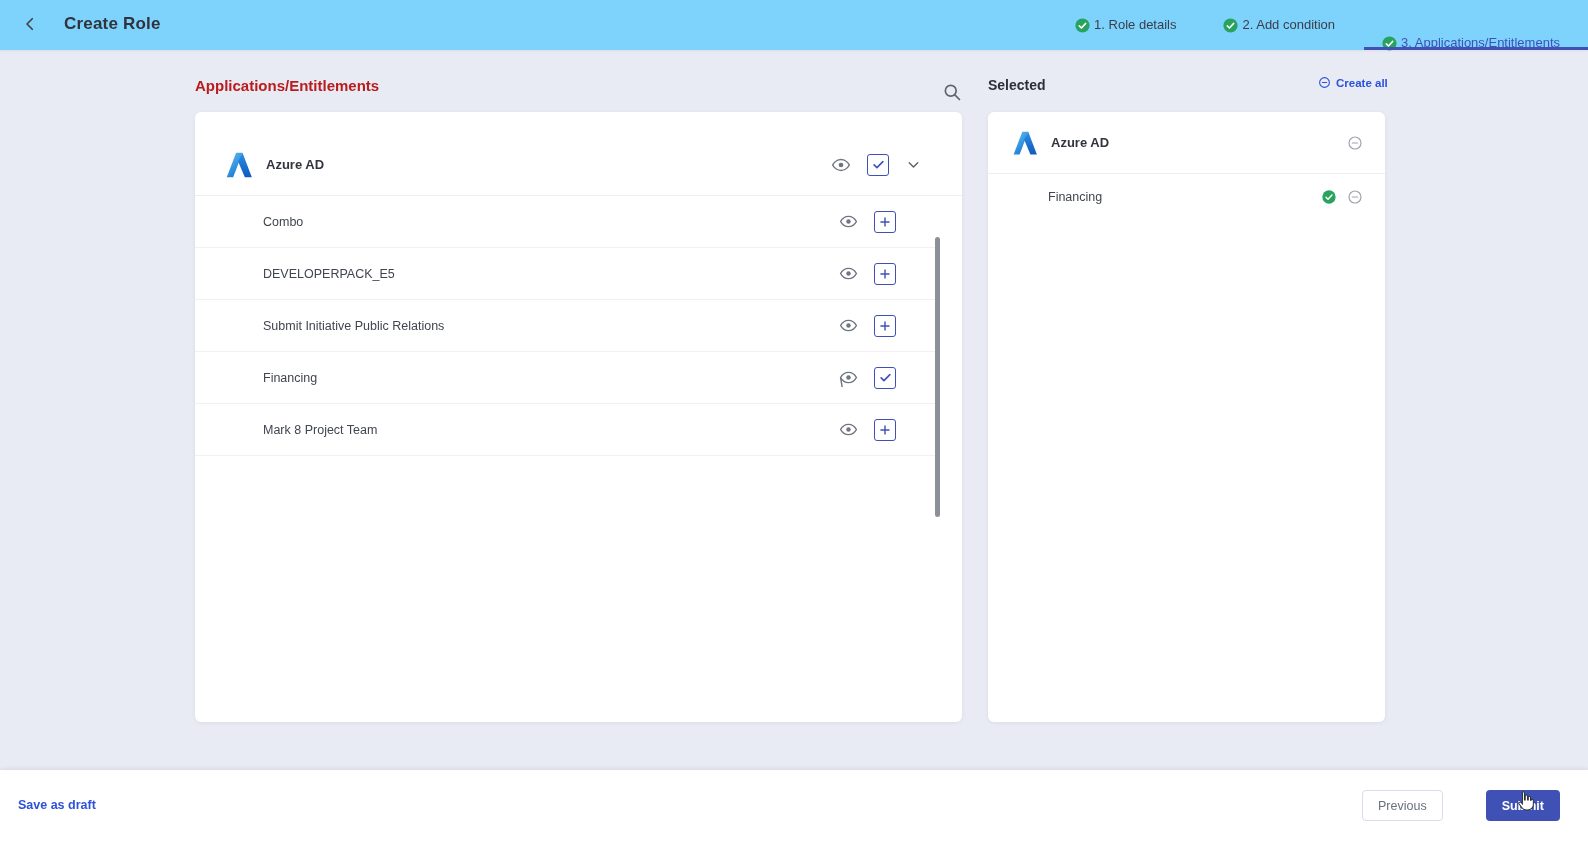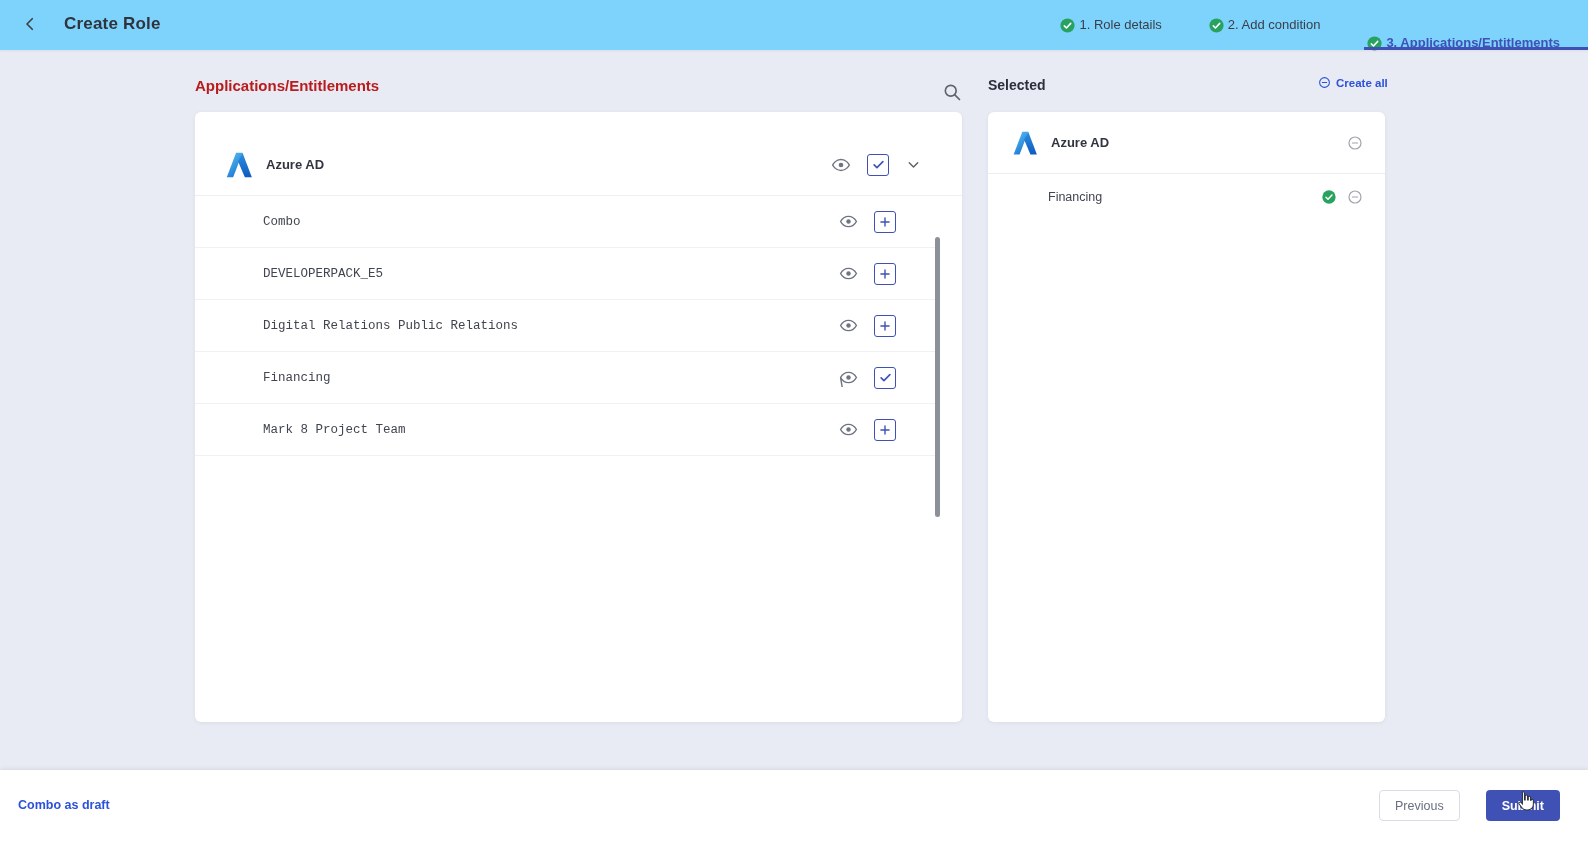--- a/index.html
+++ b/index.html
@@ -7,21 +7,21 @@
   body { font-family:"Liberation Sans", sans-serif; background:#e9ebf4; overflow:hidden; }
   .screen { position:relative; width:1588px; height:846px; }
 
   
   .topbar { position:absolute; top:0; left:0; width:100%; height:50px; background:#7dd3fc;
             box-shadow:0 1px 2px rgba(40,45,80,.08); z-index:5; }
   .back { position:absolute; left:18px; top:13px; width:24px; height:24px; background:none; border:none; cursor:pointer; }
   .page-title { position:absolute; left:64px; top:14px; font-size:17px; font-weight:600; color:#30333d; letter-spacing:.2px; }
   .steps { position:absolute; right:28px; top:0; height:100%; display:flex; align-items:center; gap:46px; }
   .step { display:flex; align-items:flex-start; gap:3px; font-size:13px; color:#3a3e4b; cursor:pointer; white-space:nowrap; }
-  .step.active { color:#3f51b5; font-weight:700;margin-top:36px; }
+  .step.active { color:#3f51b5; font-weight:400;margin-top:36px; }
   .step-underline { position:absolute; right:0; bottom:0; width:224px; height:3px; background:#3f51b5; }
 
   
   .left-heading { position:absolute; left:195px; top:77px; font-size:15px; font-weight:700; color:#b91c1c; }
   .search-btn { position:absolute; left:941px; top:82px; width:22px; height:22px; background:none; border:none; cursor:pointer; }
   .right-heading { position:absolute; left:988px; top:77px; font-size:14px; font-weight:700; color:#2c2f3a; }
   .remove-all { position:absolute; top:76px; left:1318px; display:flex; align-items:center; gap:5px;
                 font-size:11.5px; font-weight:700; color:#2b52d9; cursor:pointer; }
 
   
@@ -31,40 +31,40 @@
              border-bottom:1px solid #ededf2; }
   .app-label { margin-left:13px; font-size:13px; font-weight:600; color:#32353f;text-align:right; }
   .row-spacer { flex:1; }
   .icon-btn { background:none; border:none; cursor:pointer; display:flex; align-items:center; justify-content:center; padding:0; }
   .checkbox { width:22px; height:22px; border:1.6px solid #3f51b5; border-radius:3px; background:#fff;
               display:flex; align-items:center; justify-content:center; cursor:pointer; }
   .plusbtn { width:22px; height:22px; border:1.6px solid #3f51b5; border-radius:3px; background:#fff;
              display:flex; align-items:center; justify-content:center; cursor:pointer; }
   .ent-row { display:flex; align-items:center; height:52px; margin:0 26px 0 0; padding:0 40px 0 68px;
              border-bottom:1px solid #f1f1f5; }
-  .ent-name { font-size:12.5px; color:#41454f;font-family:Liberation Mono, monospace; }
+  .ent-name { font-size:12.5px; color:#41454f; }
   .ent-controls { display:flex; align-items:center; gap:16px; }
   .app-controls { display:flex; align-items:center; gap:16px; }
   .scrollbar { position:absolute; right:22px; top:125px; width:5px; height:280px; background:#8b9099;
                border-radius:3px; cursor:grab; }
 
   
   .right-card { position:absolute; left:988px; top:112px; width:397px; height:610px; background:#fff;
                 border-radius:6px; box-shadow:0 1px 4px rgba(25,30,70,.07); }
   .sel-app-row { display:flex; align-items:center; height:62px; padding:0 22px 0 24px;
                  border-bottom:1px solid #ededf2; }
   .sel-ent-row { display:flex; align-items:center; height:46px; padding:0 22px 0 60px; }
   .sel-ent-name { font-size:12.5px; color:#41454f; }
   .sel-controls { display:flex; align-items:center; gap:10px; }
 
   
   .footer { position:absolute; left:0; top:770px; width:100%; height:76px; background:#fff;
             box-shadow:0 -1px 4px rgba(30,35,70,.10); z-index:5; }
   .save-draft { position:absolute; left:18px; top:28px; font-size:12.5px; font-weight:700; color:#2b52d9; cursor:pointer; }
-  .footer-btns { position:absolute; right:28px; top:20px; display:flex; align-items:center; gap:26px; }
+  .footer-btns { position:absolute; right:28px; top:20px; display:flex; align-items:center; gap:43px; }
   .btn-secondary { height:31px; padding:0 15px; background:#fff; border:1px solid #d9dde9; border-radius:4px;
                    font-size:12.5px; color:#697080; cursor:pointer; font-family:inherit; }
   .btn-primary { height:31px; padding:0 16px; background:#3f51b5; border:none; border-radius:4px;
                  font-size:12.5px; font-weight:600; color:#fff; cursor:pointer; font-family:inherit; }
   .cursor { position:absolute; left:1514px; top:790px; width:22px; height:22px; z-index:9; pointer-events:none; }
 </style>
 </head>
 <body>
 
 <svg width="0" height="0" style="position:absolute">
@@ -192,21 +192,21 @@
         </button>
         <button class="plusbtn">
           <svg viewBox="0 0 24 24" width="14" height="14">
               <path d="M12 5v14M5 12h14" stroke="#3f51b5" stroke-width="2.4" stroke-linecap="round"></path>
             </svg>
         </button>
       </div>
     </div>
 
     <div class="ent-row">
-      <span class="ent-name">Digital Relations Public Relations</span>
+      <span class="ent-name">Submit Initiative Public Relations</span>
       <span class="row-spacer"></span>
       <div class="ent-controls">
         <button class="icon-btn">
           <svg viewBox="0 0 24 24" width="19" height="19">
               <path d="M2 12s3.5-6.5 10-6.5S22 12 22 12s-3.5 6.5-10 6.5S2 12 2 12z" stroke="#6f7480" stroke-width="1.8" fill="none"></path>
               <circle cx="12" cy="12" r="2.8" fill="#6f7480"></circle>
             </svg>
         </button>
         <button class="plusbtn">
           <svg viewBox="0 0 24 24" width="14" height="14">
@@ -299,21 +299,21 @@
           <svg viewBox="0 0 24 24" width="16" height="16">
               <circle cx="12" cy="12" r="9" stroke="#a0a4ad" stroke-width="1.8" fill="none"></circle>
               <path d="M8 12h8" stroke="#a0a4ad" stroke-width="1.8" stroke-linecap="round"></path>
             </svg>
         </button>
       </div>
     </div>
   </section>
 
   <footer class="footer">
-    <a class="save-draft">Combo as draft</a>
+    <a class="save-draft">Save as draft</a>
     <div class="footer-btns">
       <button class="btn-secondary">Previous</button>
       <button class="btn-primary">Submit</button>
     </div>
   </footer>
 
   <div class="cursor">
     <svg viewBox="0 0 24 24" width="22" height="22">
       <path d="M10 2c.8 0 1.4.6 1.4 1.4V11h.8V6.7c0-.7.6-1.3 1.3-1.3s1.3.6 1.3 1.3V11h.8V8c0-.7.6-1.2 1.2-1.2.7 0 1.2.5 1.2 1.2v3.2h.7c.1-.6.6-1 1.2-1 .7 0 1.2.6 1.2 1.3v4.2c0 3.3-2.7 6-6 6h-1.6c-1.9 0-3.6-.9-4.8-2.4l-3.1-4c-.4-.6-.3-1.4.2-1.8.6-.5 1.4-.4 1.9.1l1.5 1.6V3.4C8.6 2.6 9.2 2 10 2z" fill="#ffffff" stroke="#2d2f36" stroke-width="1.1"></path>
     </svg>

